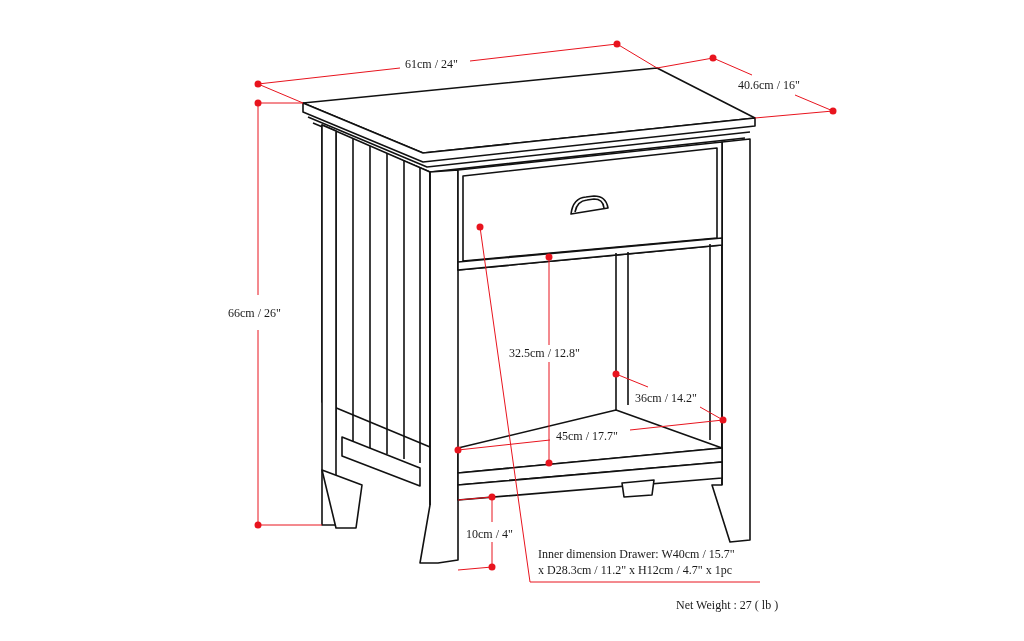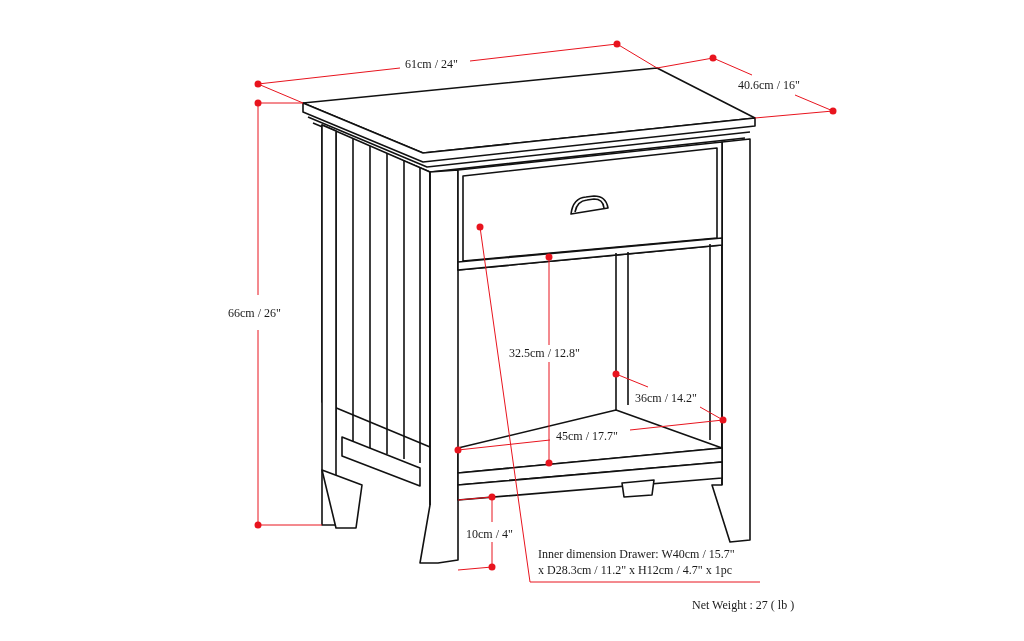--- a/index.html
+++ b/index.html
@@ -119,14 +119,14 @@
   <div class="lbl" style="left:509px;top:346px;">32.5cm / 12.8"</div>
   <div class="lbl" style="left:635px;top:391px;">36cm / 14.2"</div>
   <div class="lbl" style="left:556px;top:429px;">45cm / 17.7"</div>
   <div class="lbl" style="left:466px;top:527px;">10cm / 4"</div>
 
   <div class="note" style="left:538px;top:546px;">
     <div>Inner dimension Drawer: W40cm / 15.7"</div>
     <div>x D28.3cm / 11.2" x H12cm / 4.7" x 1pc</div>
   </div>
 
-  <div class="note" style="left:692px;top:597px;">Net Weight : 27 ( lb )</div>
+  <div class="note" style="left:676px;top:597px;">Net Weight : 27 ( lb )</div>
 </div>
 
 </body></html>

